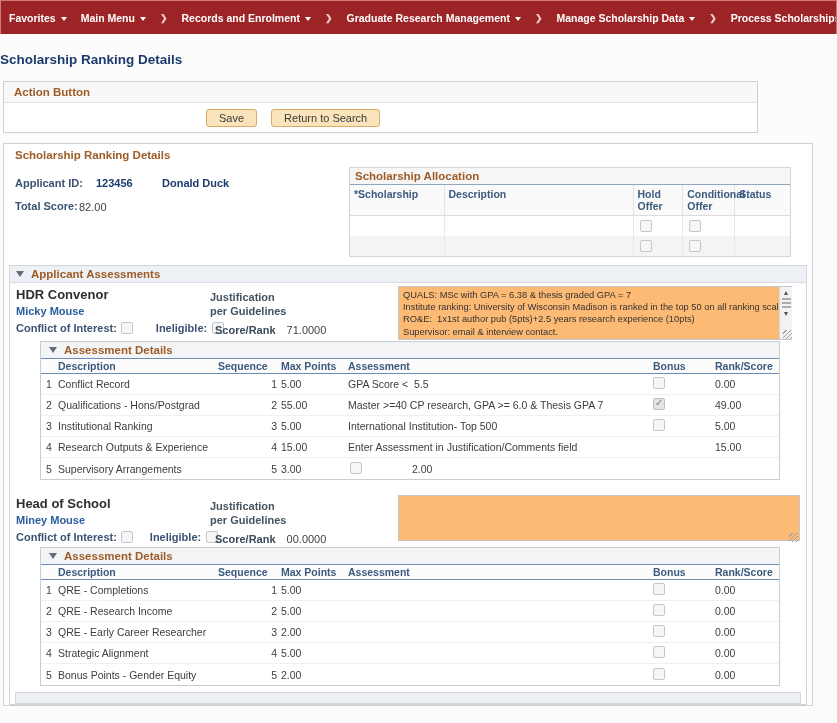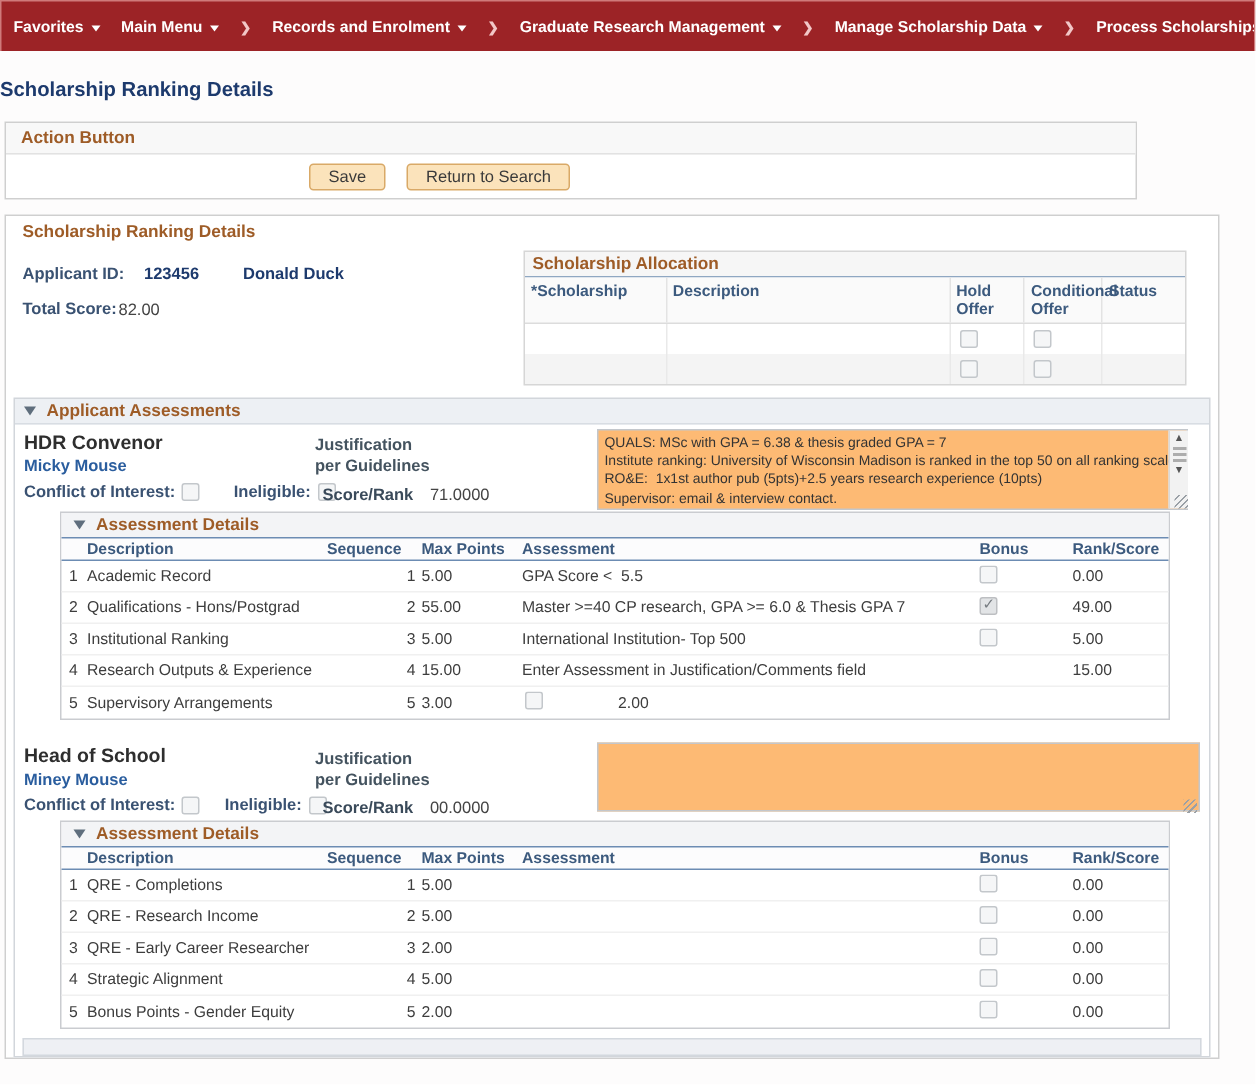--- a/index.html
+++ b/index.html
@@ -245,21 +245,21 @@
             <div class="c-num"></div>
             <div class="c-desc">Description</div>
             <div class="c-seq">Sequence</div>
             <div class="c-max">Max Points</div>
             <div class="c-assess">Assessment</div>
             <div class="c-bonus">Bonus</div>
             <div class="c-rank">Rank/Score</div>
           </div>
           <div class="t-row">
             <div class="c-num">1</div>
-            <div class="c-desc">Academic Record</div>
+            <div class="c-desc">Conflict Record</div>
             <div class="c-seq">1</div>
             <div class="c-max">5.00</div>
             <div class="c-assess">GPA Score &lt;  5.5</div>
             <div class="c-bonus"><span class="cb"></span></div>
             <div class="c-rank">0.00</div>
           </div>
           <div class="t-row">
             <div class="c-num">2</div>
             <div class="c-desc">Qualifications - Hons/Postgrad</div>
             <div class="c-seq">2</div>

